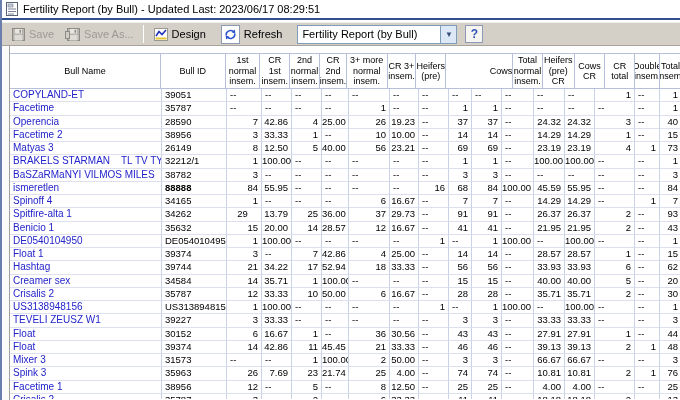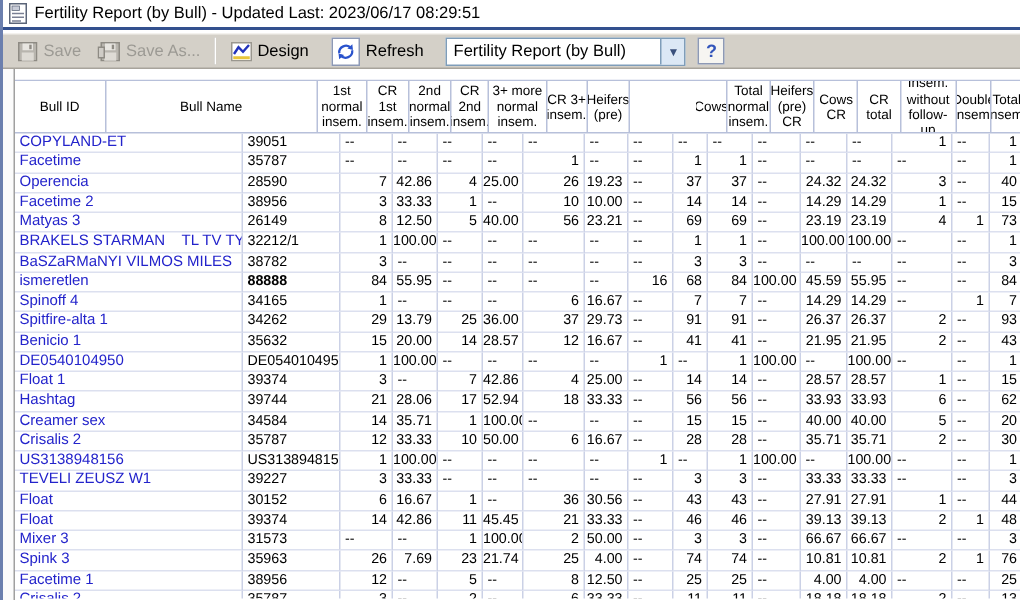--- a/index.html
+++ b/index.html
@@ -131,35 +131,34 @@
       <span class="combo-text">Fertility Report (by Bull)</span>
       <span class="combo-arrow">▼</span>
     </div>
     <div class="help-btn">?</div>
   </div>
 
   <div class="table-area">
     <div class="left-strip"></div>
     <div class="grid">
       <div class="grid-header" id="grid-header">
+          <div class="hcell" style="width: 152px;">Bull Name</div>
           <div class="hcell" style="width: 65px;">Bull ID</div>
-          <div class="hcell" style="width: 152px;">Bull Name</div>
           <div class="hcell" style="width: 35px;">1st normal insem.</div>
           <div class="hcell" style="width: 30px;">CR 1st insem.</div>
           <div class="hcell" style="width: 30px;">2nd normal insem.</div>
           <div class="hcell" style="width: 27px;">CR 2nd insem.</div>
           <div class="hcell" style="width: 41px;">3+ more normal insem.</div>
           <div class="hcell" style="width: 29px;">CR 3+ insem.</div>
           <div class="hcell" style="width: 30px;">Heifers (pre)</div>
           <div class="hcell" style="width: 23px; margin-left: 44px;">Cows</div>
           <div class="hcell" style="width: 30px;">Total normal insem.</div>
           <div class="hcell" style="width: 32px;">Heifers (pre) CR</div>
           <div class="hcell" style="width: 31px;">Cows CR</div>
           <div class="hcell" style="width: 30px;">CR total</div>
-          <div class="hcell" style="width: 40px;">Insem. without follow-up</div>
           <div class="hcell" style="width: 25px;">Double insem.</div>
           <div class="hcell" style="width: 22px;">Total insem.</div>
         </div>
       <div class="grid-body" id="grid-body">
           <div class="grow">
             <div class="cell left name" style="width: 152px;">COPYLAND-ET</div>
             <div class="cell left" style="width: 65px;">39051</div>
             <div class="cell left" style="width: 35px;">--</div>
             <div class="cell left" style="width: 30px;">--</div>
             <div class="cell left" style="width: 30px;">--</div>
@@ -324,21 +323,21 @@
             <div class="cell left" style="width: 32px;">--</div>
             <div class="cell right" style="width: 31px;">14.29</div>
             <div class="cell right" style="width: 30px;">14.29</div>
             <div class="cell left" style="width: 40px;">--</div>
             <div class="cell right" style="width: 25px;">1</div>
             <div class="cell right" style="width: 22px;">7</div>
           </div>
           <div class="grow">
             <div class="cell left name" style="width: 152px;">Spitfire-alta 1</div>
             <div class="cell left" style="width: 65px;">34262</div>
-            <div class="cell right" style="width: 35px;">29</div>
+            <div class="cell right" style="width: 35px; text-align: center;">29</div>
             <div class="cell right" style="width: 30px;">13.79</div>
             <div class="cell right" style="width: 30px;">25</div>
             <div class="cell right" style="width: 27px;">36.00</div>
             <div class="cell right" style="width: 41px;">37</div>
             <div class="cell right" style="width: 29px;">29.73</div>
             <div class="cell left" style="width: 30px;">--</div>
             <div class="cell right" style="width: 23px;">91</div>
             <div class="cell right" style="width: 30px;">91</div>
             <div class="cell left" style="width: 32px;">--</div>
             <div class="cell right" style="width: 31px;">26.37</div>
@@ -401,21 +400,21 @@
             <div class="cell right" style="width: 31px;">28.57</div>
             <div class="cell right" style="width: 30px;">28.57</div>
             <div class="cell right" style="width: 40px;">1</div>
             <div class="cell left" style="width: 25px;">--</div>
             <div class="cell right" style="width: 22px;">15</div>
           </div>
           <div class="grow">
             <div class="cell left name" style="width: 152px;">Hashtag</div>
             <div class="cell left" style="width: 65px;">39744</div>
             <div class="cell right" style="width: 35px;">21</div>
-            <div class="cell right" style="width: 30px;">28.06</div>
+            <div class="cell right" style="width: 30px;">34.22</div>
             <div class="cell right" style="width: 30px;">17</div>
             <div class="cell right" style="width: 27px;">52.94</div>
             <div class="cell right" style="width: 41px;">18</div>
             <div class="cell right" style="width: 29px;">33.33</div>
             <div class="cell left" style="width: 30px;">--</div>
             <div class="cell right" style="width: 23px;">56</div>
             <div class="cell right" style="width: 30px;">56</div>
             <div class="cell left" style="width: 32px;">--</div>
             <div class="cell right" style="width: 31px;">33.93</div>
             <div class="cell right" style="width: 30px;">33.93</div>

